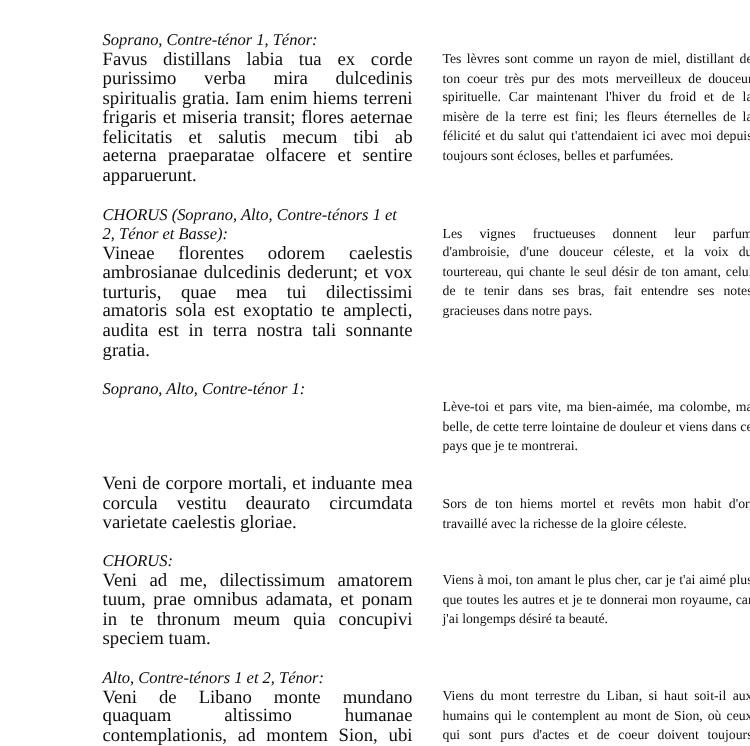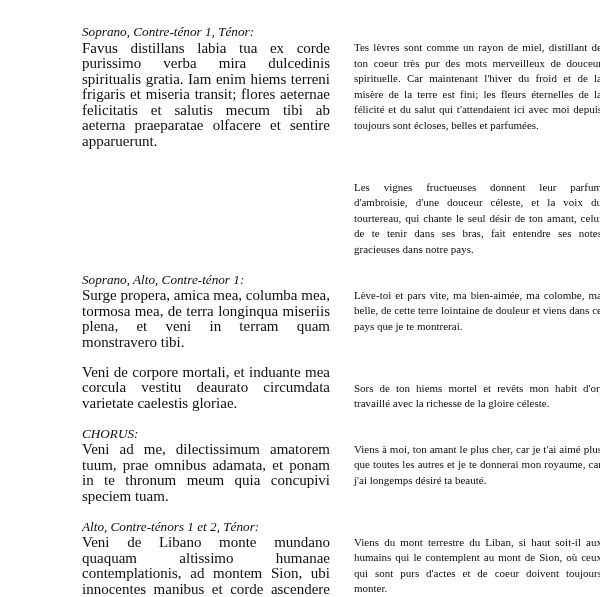--- a/index.html
+++ b/index.html
@@ -118,30 +118,31 @@
         <div class="heading">Soprano, Contre-ténor 1, Ténor:</div>
         <div class="latin">Favus distillans labia tua ex corde purissimo verba mira dulcedinis spiritualis gratia. Iam enim hiems terreni frigaris et miseria transit; flores aeternae felicitatis et salutis mecum tibi ab aeterna praeparatae olfacere et sentire apparuerunt.</div>
       </div>
       <div class="col-right offset-1">
         <div class="french">Tes lèvres sont comme un rayon de miel, distillant de ton coeur très pur des mots merveilleux de douceur spirituelle. Car maintenant l'hiver du froid et de la misère de la terre est fini; les fleurs éternelles de la félicité et du salut qui t'attendaient ici avec moi depuis toujours sont écloses, belles et parfumées.</div>
       </div>
     </div>
 
     <div class="block">
       <div class="col-left">
+        <div class="heading">CHORUS (Soprano, Alto, Contre-ténors 1 et 2, Ténor et Basse):</div>
+        <div class="latin">Vineae florentes odorem caelestis ambrosianae dulcedinis dederunt; et vox turturis, quae mea tui dilectissimi amatoris sola est exoptatio te amplecti, audita est in terra nostra tali sonnante gratia.</div>
       </div>
       <div class="col-right offset-1">
         <div class="french">Les vignes fructueuses donnent leur parfum d'ambroisie, d'une douceur céleste, et la voix du tourtereau, qui chante le seul désir de ton amant, celui de te tenir dans ses bras, fait entendre ses notes gracieuses dans notre pays.</div>
       </div>
     </div>
 
     <div class="block">
       <div class="col-left">
         <div class="heading">Soprano, Alto, Contre-ténor 1:</div>
-        <div class="latin">Surge propera, amica mea, columba mea, tormosa mea, de terra longinqua miseriis plena, et veni in terram quam monstravero tibi.</div>
       </div>
       <div class="col-right offset-1">
         <div class="french">Lève-toi et pars vite, ma bien-aimée, ma colombe, ma belle, de cette terre lointaine de douleur et viens dans ce pays que je te montrerai.</div>
       </div>
     </div>
 
     <div class="block">
       <div class="col-left">
         <div class="latin">Veni de corpore mortali, et induante mea corcula vestitu deaurato circumdata varietate caelestis gloriae.</div>
       </div>

